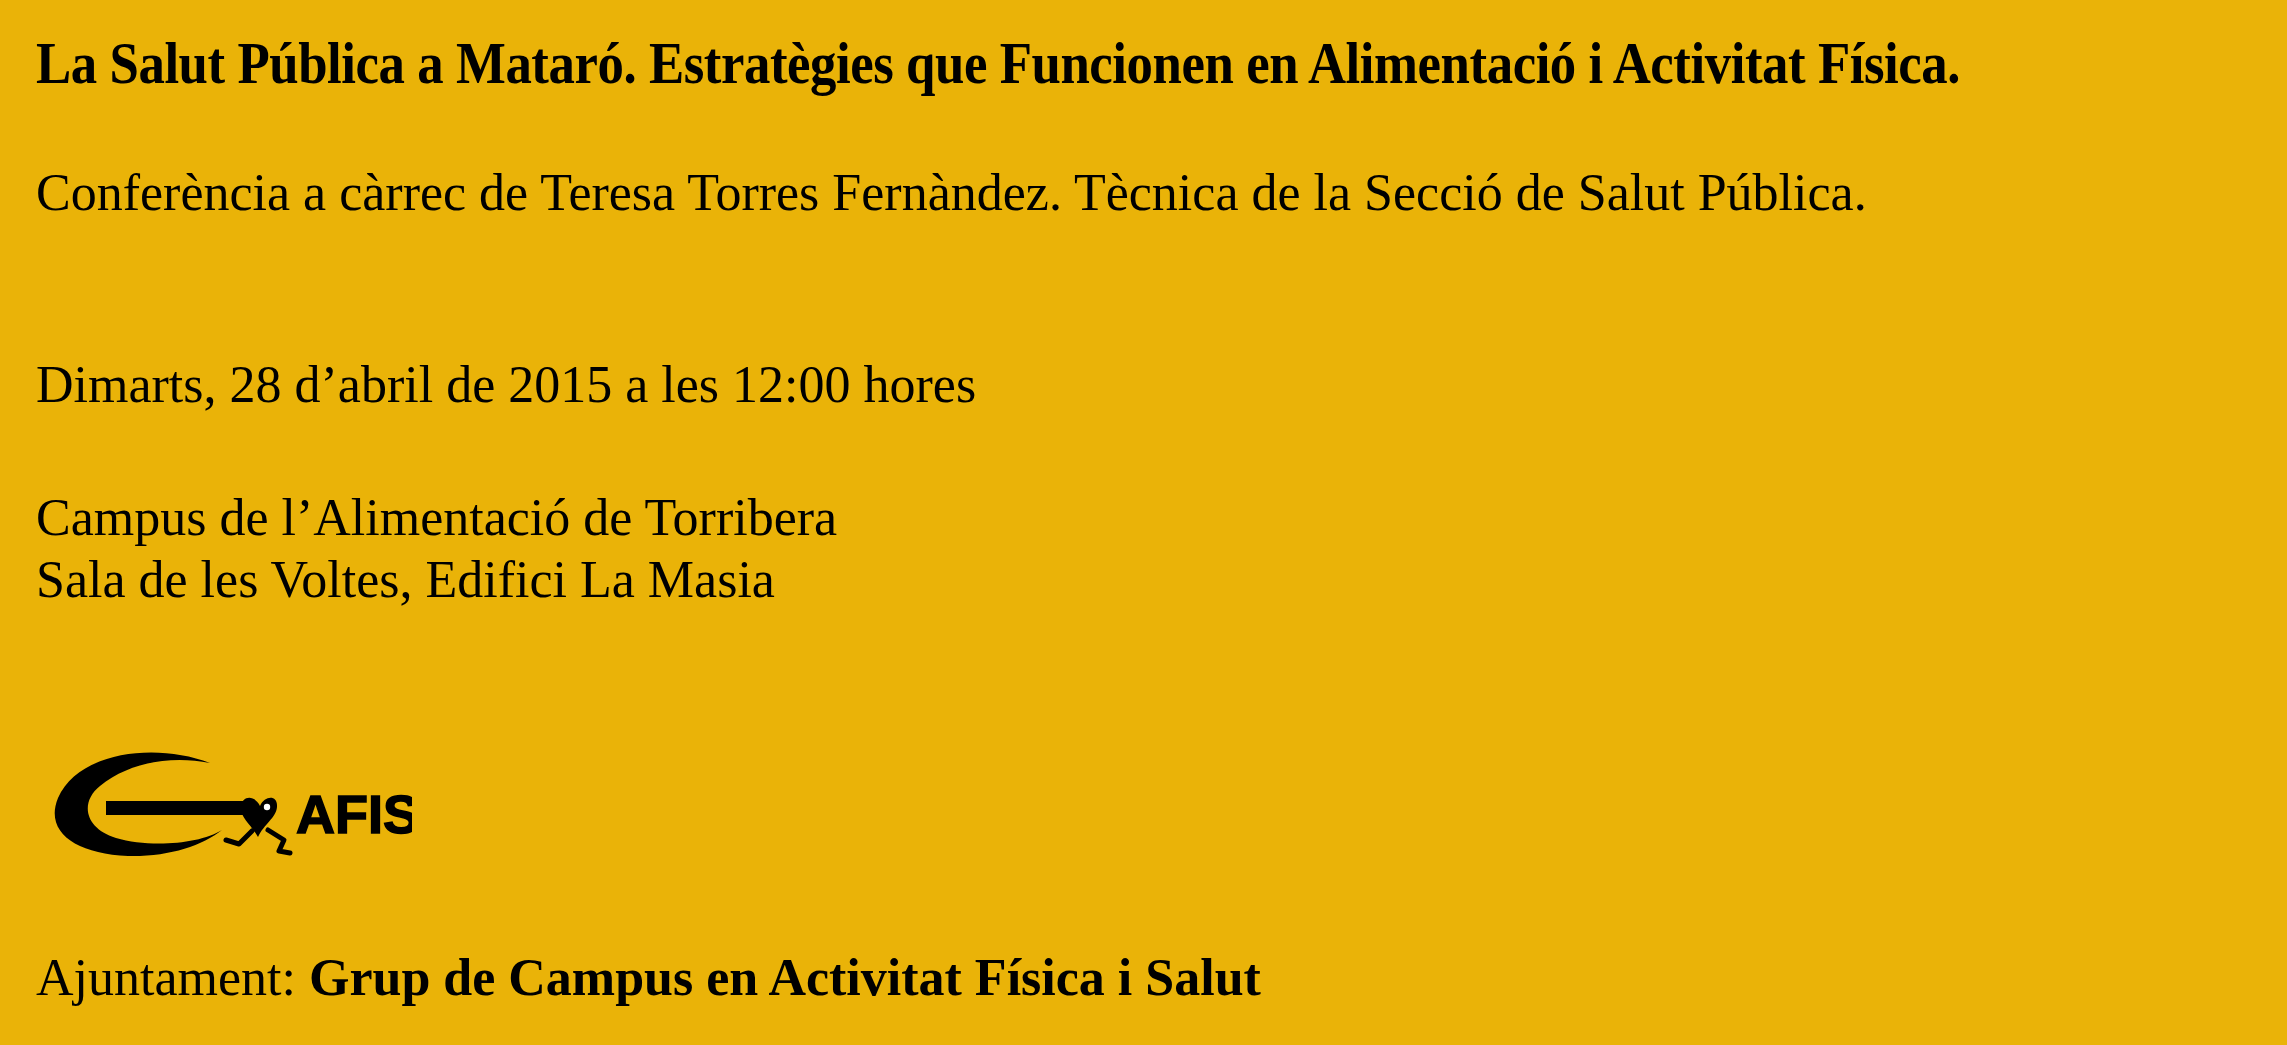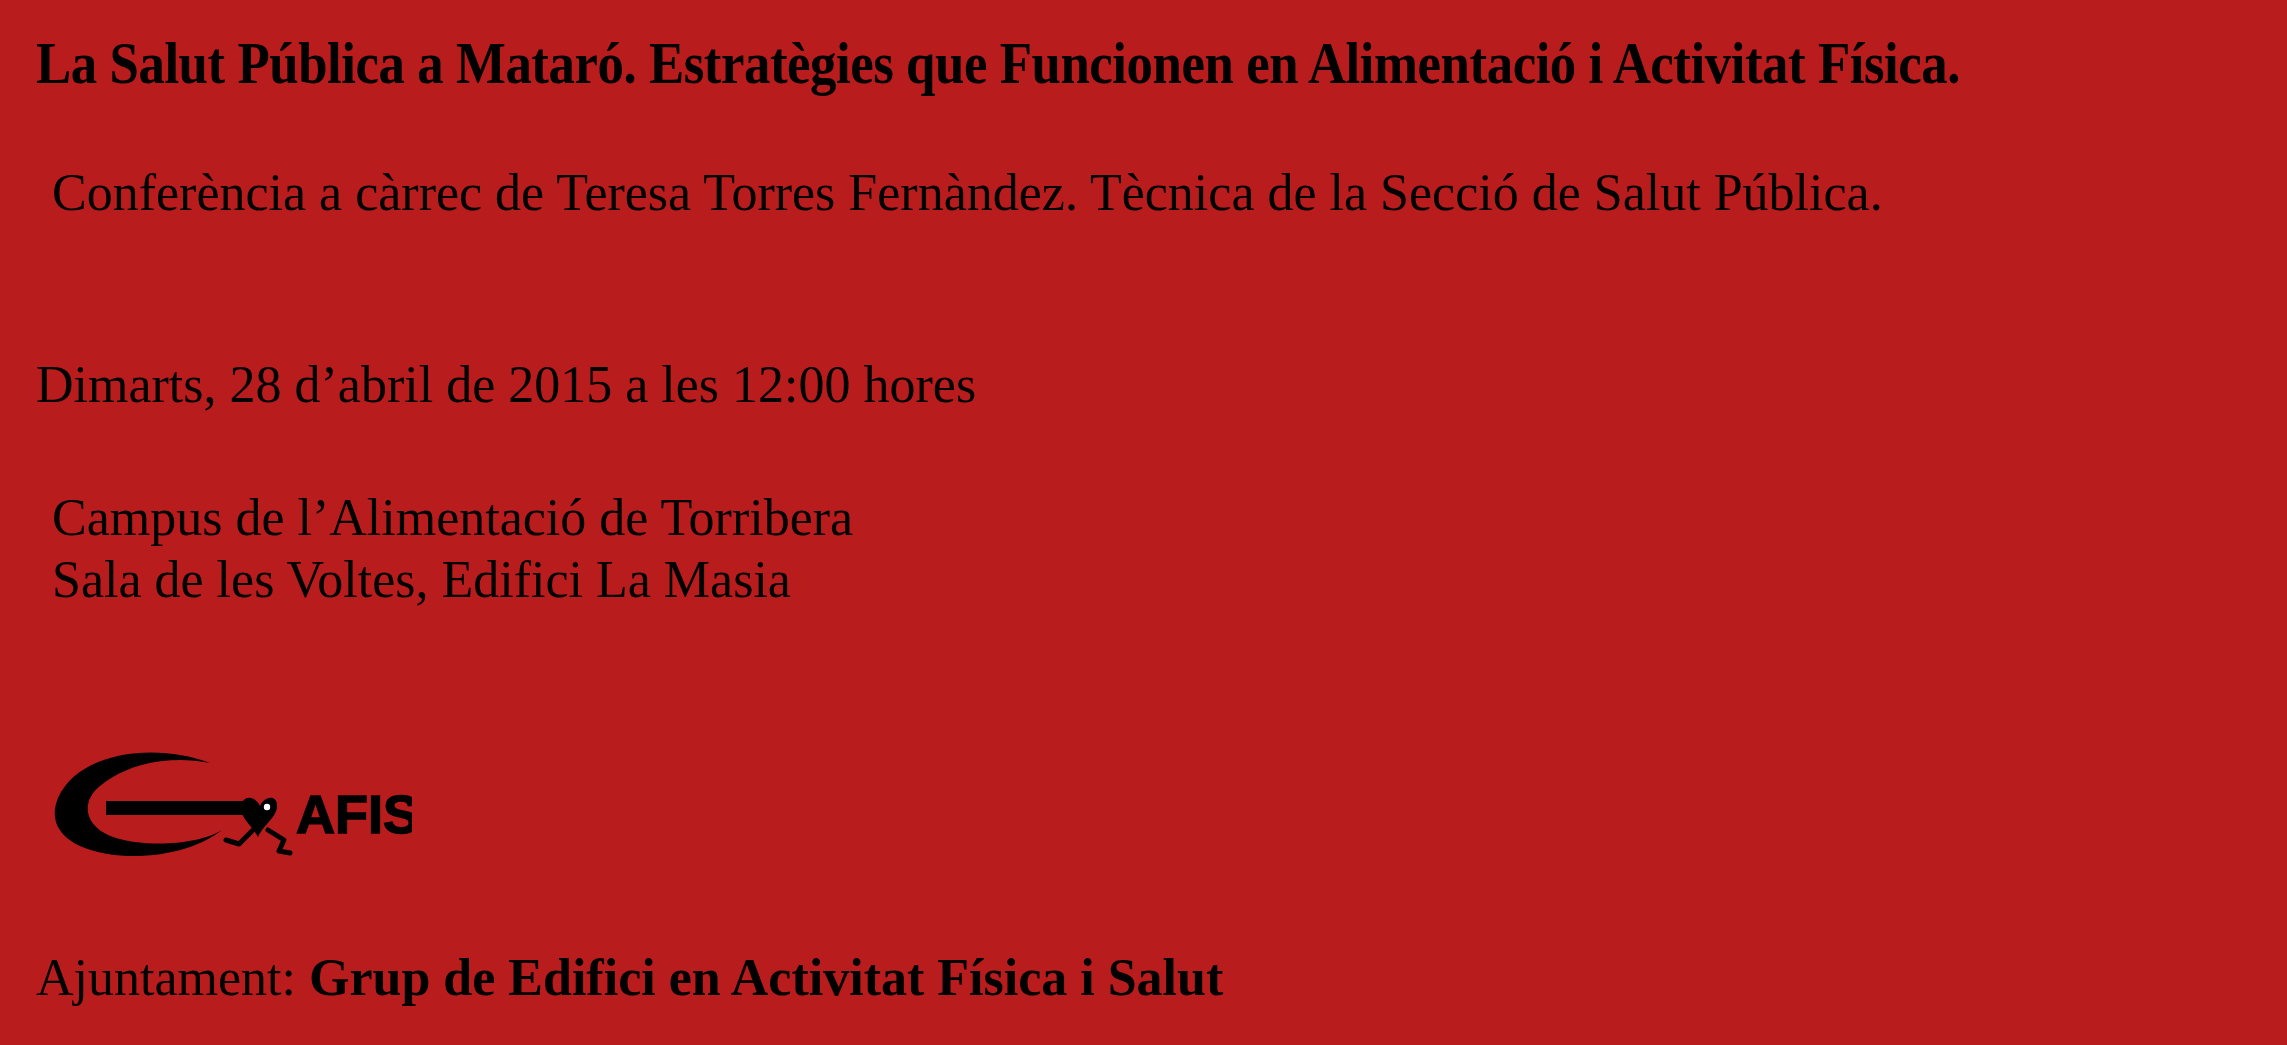--- a/index.html
+++ b/index.html
@@ -7,21 +7,21 @@
     padding: 0;
     background: #ffffff;
     width: 2287px;
     height: 1045px;
     overflow: hidden;
   }
   .page {
     position: relative;
     width: 2287px;
     height: 1045px;
-    background: #b91c1c;
+    background: #eab308;
     font-family: "Liberation Serif", "DejaVu Serif", serif;
     color: #000000;
   }
   .doc-title {
     position: absolute;
     left: 36px;
     top: 30px;
     margin: 0;
     font-size: 60px;
     line-height: 66px;
@@ -33,21 +33,21 @@
   }
   .para {
     position: absolute;
     left: 36px;
     margin: 0;
     font-size: 52px;
     line-height: 62px;
     font-weight: normal;
     white-space: nowrap;
   }
-  .para .line { display: block; margin-left: 16px; }
+  .para .line { display: block; }
   .para-speaker   { top: 162px; }
   .para-datetime  { top: 354px; }
   .para-location  { top: 487px; }
   .para-organizer { top: 947px; }
   .para-organizer b { font-weight: bold; }
   .logo-wrap {
     position: absolute;
     left: 50px;
     top: 750px;
     width: 362px;
@@ -104,16 +104,16 @@
         <circle cx="217" cy="57" r="3.2" fill="#ffffff"></circle>
         <path d="M 202 81 L 189 94 L 176 90" fill="none" stroke="#000000" stroke-width="5" stroke-linecap="round" stroke-linejoin="round"></path>
         <path d="M 218 80 L 234 90 L 229 101 L 240 103" fill="none" stroke="#000000" stroke-width="5" stroke-linecap="round" stroke-linejoin="round"></path>
       </g>
 
       <text class="afis-text" x="246" y="83" font-size="54" fill="#000000" stroke="#000000" stroke-width="1.5">AFIS</text>
     </svg>
   </div>
 
   <p class="para para-organizer">
-    <span>Ajuntament: </span><b>Grup de Edifici en Activitat Física i Salut</b>
+    <span>Ajuntament: </span><b>Grup de Campus en Activitat Física i Salut</b>
   </p>
 
 </div>
 
 </body></html>

